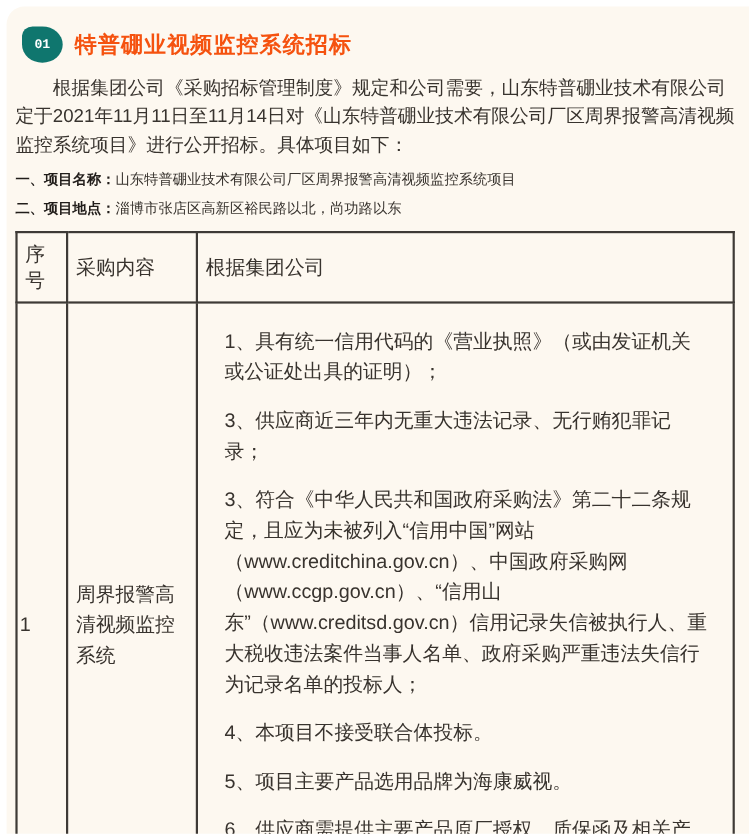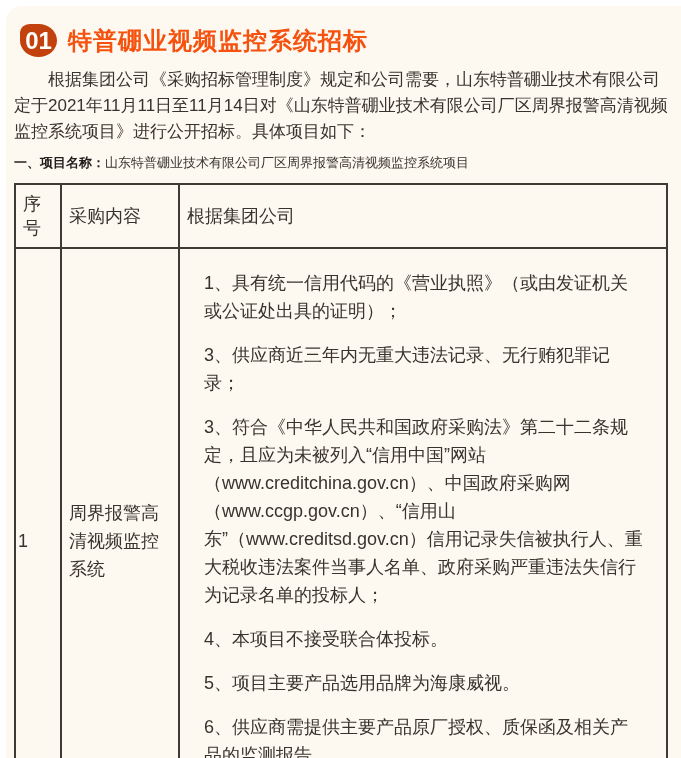--- a/index.html
+++ b/index.html
@@ -26,29 +26,30 @@
     align-items: center;
     margin: 2px 0 10px 6px;
   }
   .badge {
     flex: 0 0 auto;
     display: inline-flex;
     align-items: center;
     justify-content: center;
     width: 37px;
     height: 33px;
-    background: #c2410c;
+    background: #0f766e;
     color: #ffffff;
-    font-size: 24px;
+    font-size: 12px;
     font-weight: bold;
     border-radius: 26% 50% 50% 50%;
+    font-family: Liberation Mono, monospace;
   }
   .title {
     margin: 0 0 0 11px;
-    font-size: 24px;
+    font-size: 20px;
     font-weight: bold;
     color: #f5520f;
     letter-spacing: 1px;
   }
   .intro {
     margin: 0 0 4px 0;
     font-size: 17px;
     line-height: 26px;
     text-indent: 2em;
   }
@@ -104,20 +105,21 @@
 
   <div class="header">
     <span class="badge">01</span>
     <h1 class="title">特普硼业视频监控系统招标</h1>
   </div>
 
   <p class="intro">根据集团公司《采购招标管理制度》规定和公司需要，山东特普硼业技术有限公司定于2021年11月11日至11月14日对《山东特普硼业技术有限公司厂区周界报警高清视频监控系统项目》进行公开招标。具体项目如下：</p>
 
   <div class="item"><span class="item-label">一、项目名称：</span><span>山东特普硼业技术有限公司厂区周界报警高清视频监控系统项目</span></div>
 
+  <div class="item"><span class="item-label">二、项目地点：</span><span>淄博市张店区高新区裕民路以北，尚功路以东</span></div>
 
 
   <table class="project">
     <colgroup>
       <col class="c-no">
       <col class="c-content">
       <col class="c-req">
     </colgroup>
     <thead>
       <tr>

